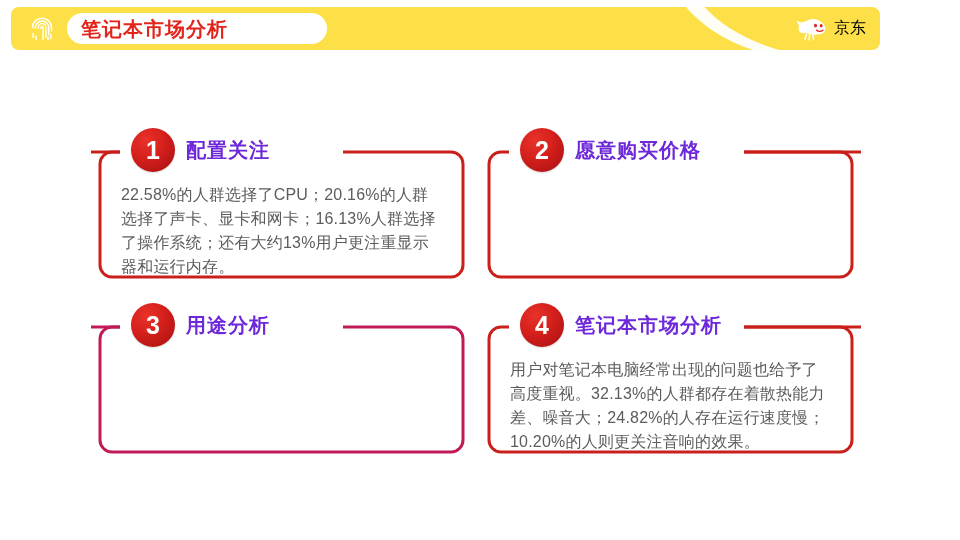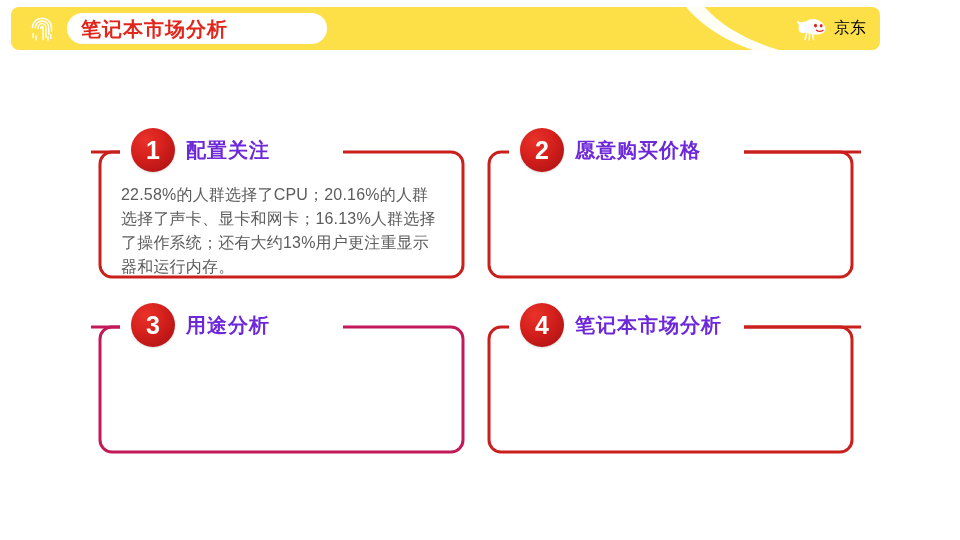--- a/index.html
+++ b/index.html
@@ -208,13 +208,14 @@
   <div class="card-title">用途分析</div>
 </div>
 
 <div class="card" id="card-4">
   <svg class="card-frame" viewBox="0 0 363 125">
     <path d="M 255 0 L 372 0" stroke="#c9201c" stroke-width="3" fill="none" stroke-linecap="butt"></path>
     <path d="M 20 0 L 12 0 A 12 12 0 0 0 0 12 L 0 113 A 12 12 0 0 0 12 125 L 351 125 A 12 12 0 0 0 363 113 L 363 12 A 12 12 0 0 0 351 0 L 255 0" stroke="#c9201c" stroke-width="3" fill="none" stroke-linejoin="round"></path>
   </svg>
   <div class="card-badge">4</div>
   <div class="card-title">笔记本市场分析</div>
+  <div class="card-body">用户对笔记本电脑经常出现的问题也给予了高度重视。32.13%的人群都存在着散热能力差、噪音大；24.82%的人存在运行速度慢；10.20%的人则更关注音响的效果。</div>
 </div>
 
 </body></html>

